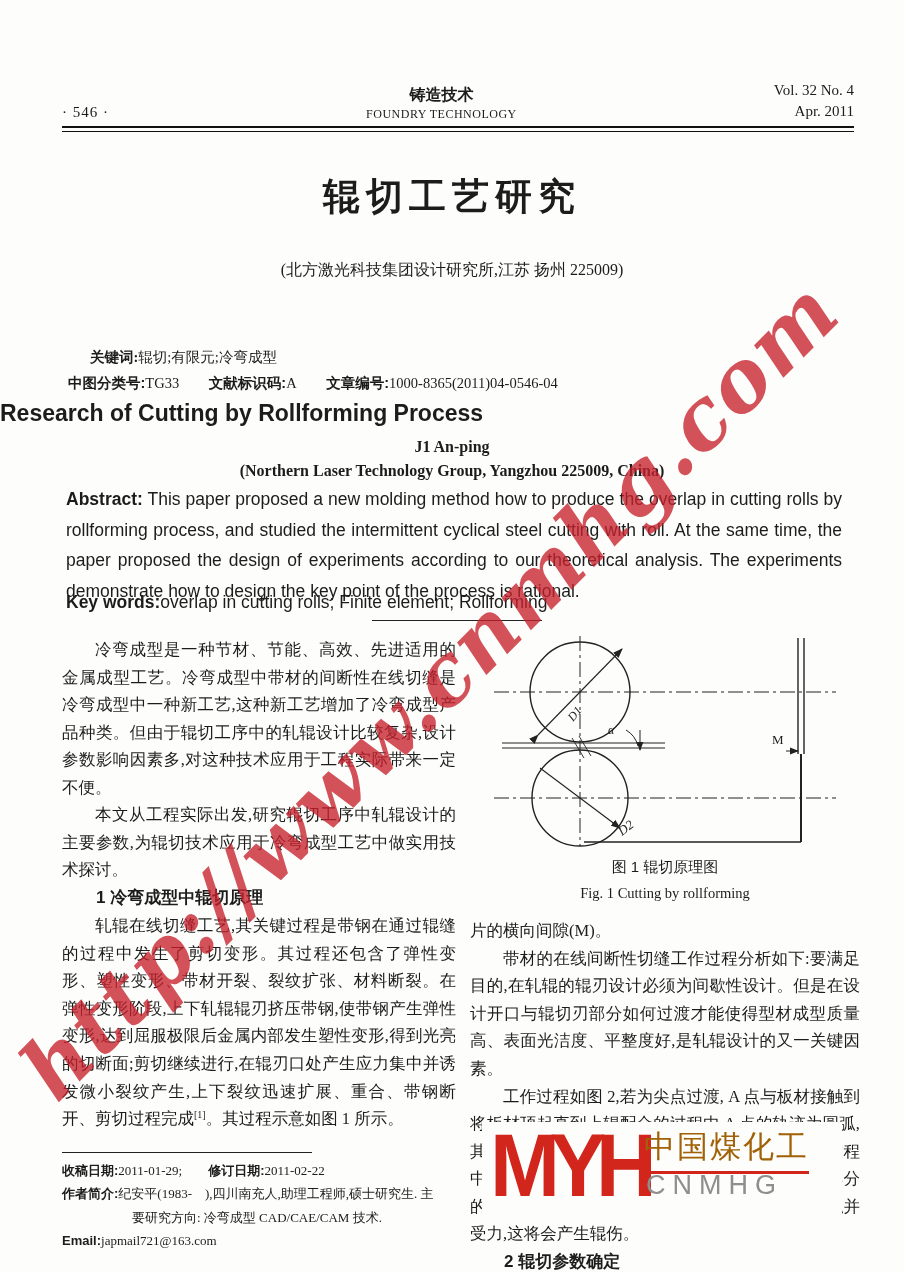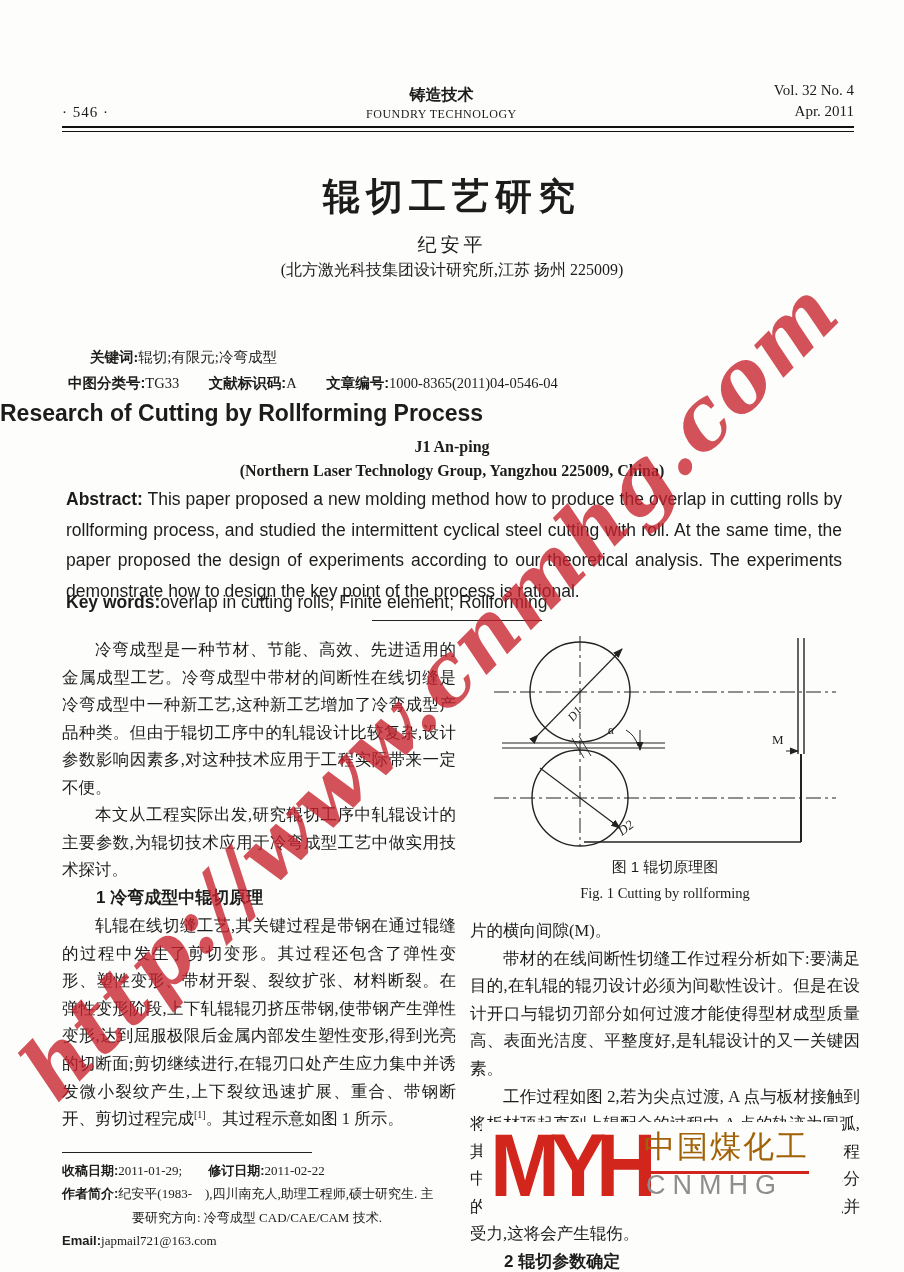--- a/index.html
+++ b/index.html
@@ -86,21 +86,20 @@
       </div>
       <div class="hdr-right">
         <div>Vol. 32 No. 4</div>
         <div>Apr. 2011</div>
       </div>
     </div>
     <div class="hdr-rule"></div>
   </div>
 
   <div class="title-cn">辊切工艺研究</div>
-  <div class="author-cn">纪安平</div>
   <div class="affil-cn">(北方激光科技集团设计研究所,江苏 扬州 225009)</div>
 
   <div class="kw-cn"><b>关键词:</b><span>辊切;有限元;冷弯成型</span></div>
   <div class="meta">
     <b>中图分类号:</b><span>TG33</span><span class="gap"></span>
     <b>文献标识码:</b><span>A</span><span class="gap"></span>
     <b>文章编号:</b><span>1000-8365(2011)04-0546-04</span>
   </div>
 
   <div class="title-en">Research of Cutting by Rollforming Process</div>

